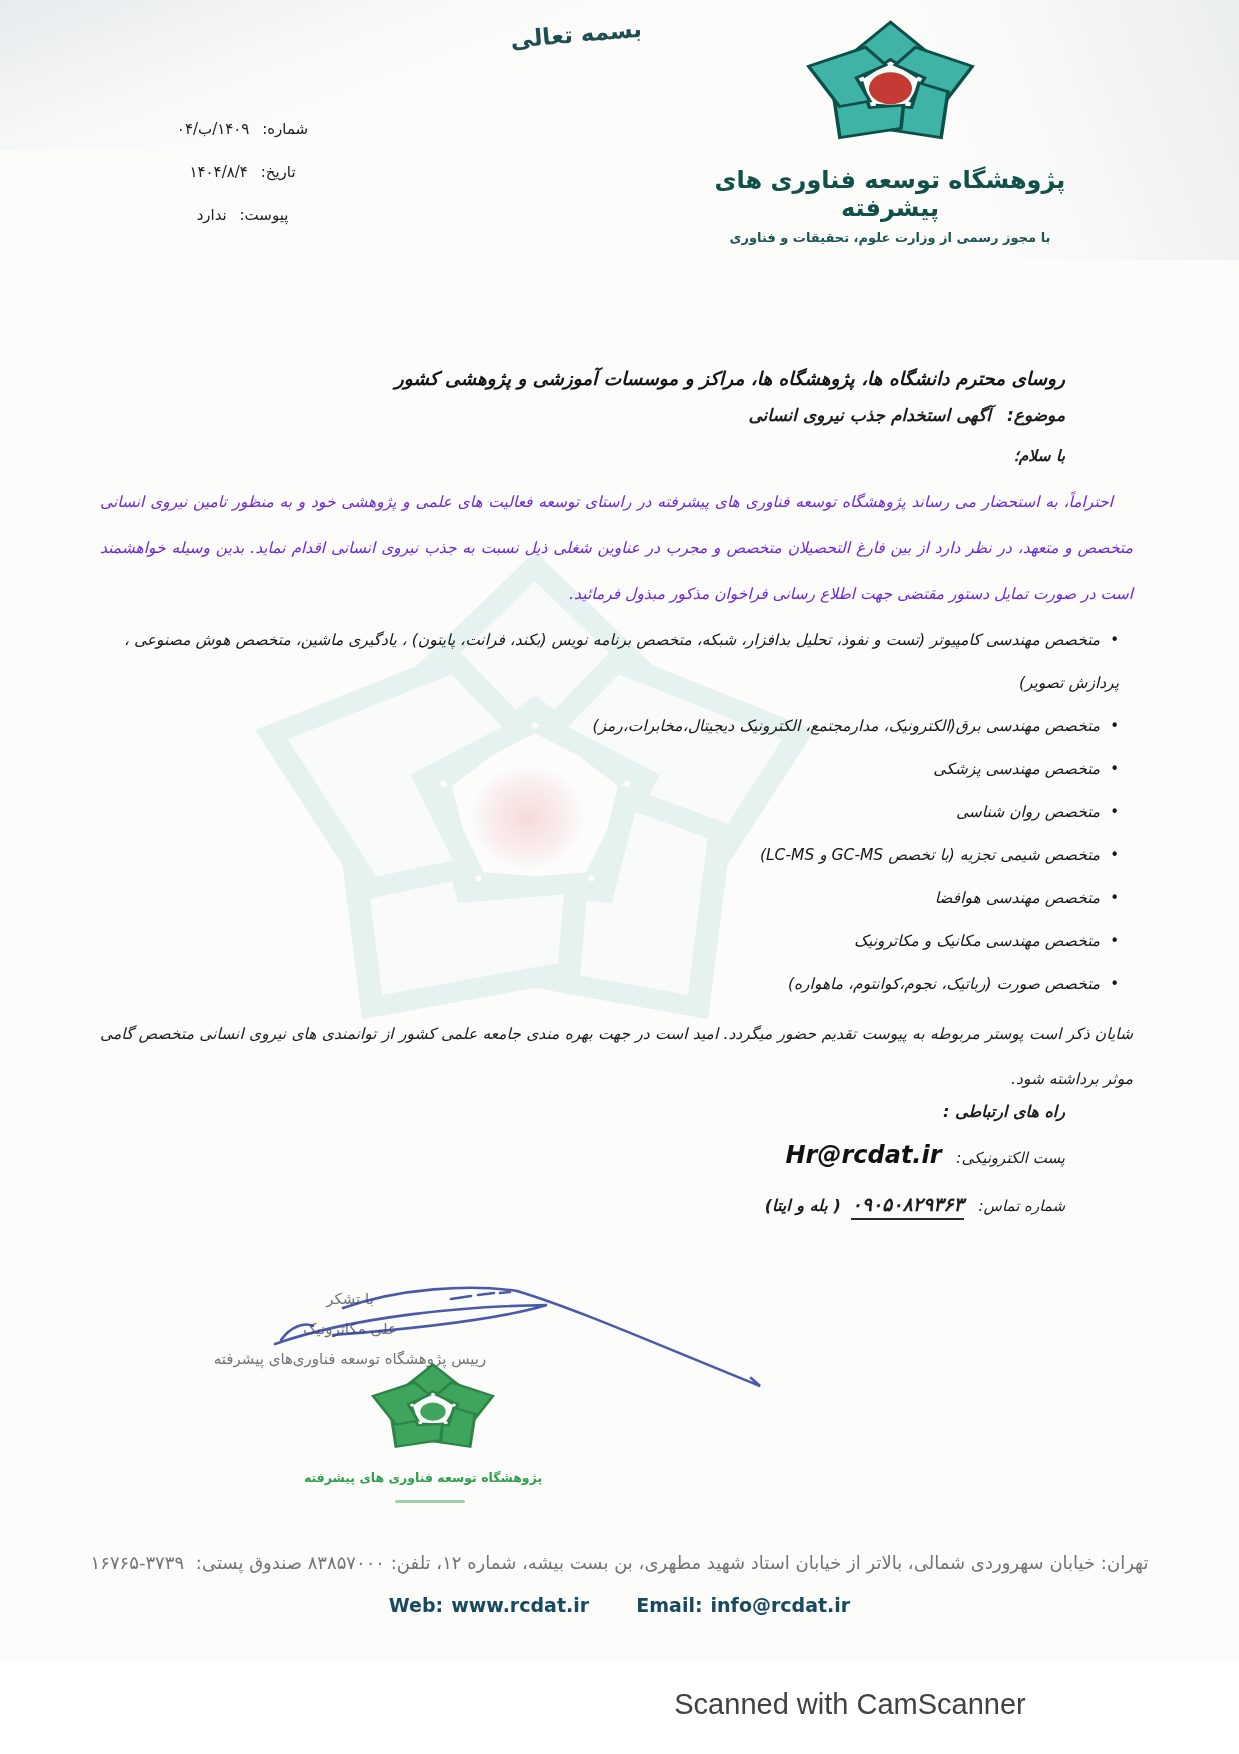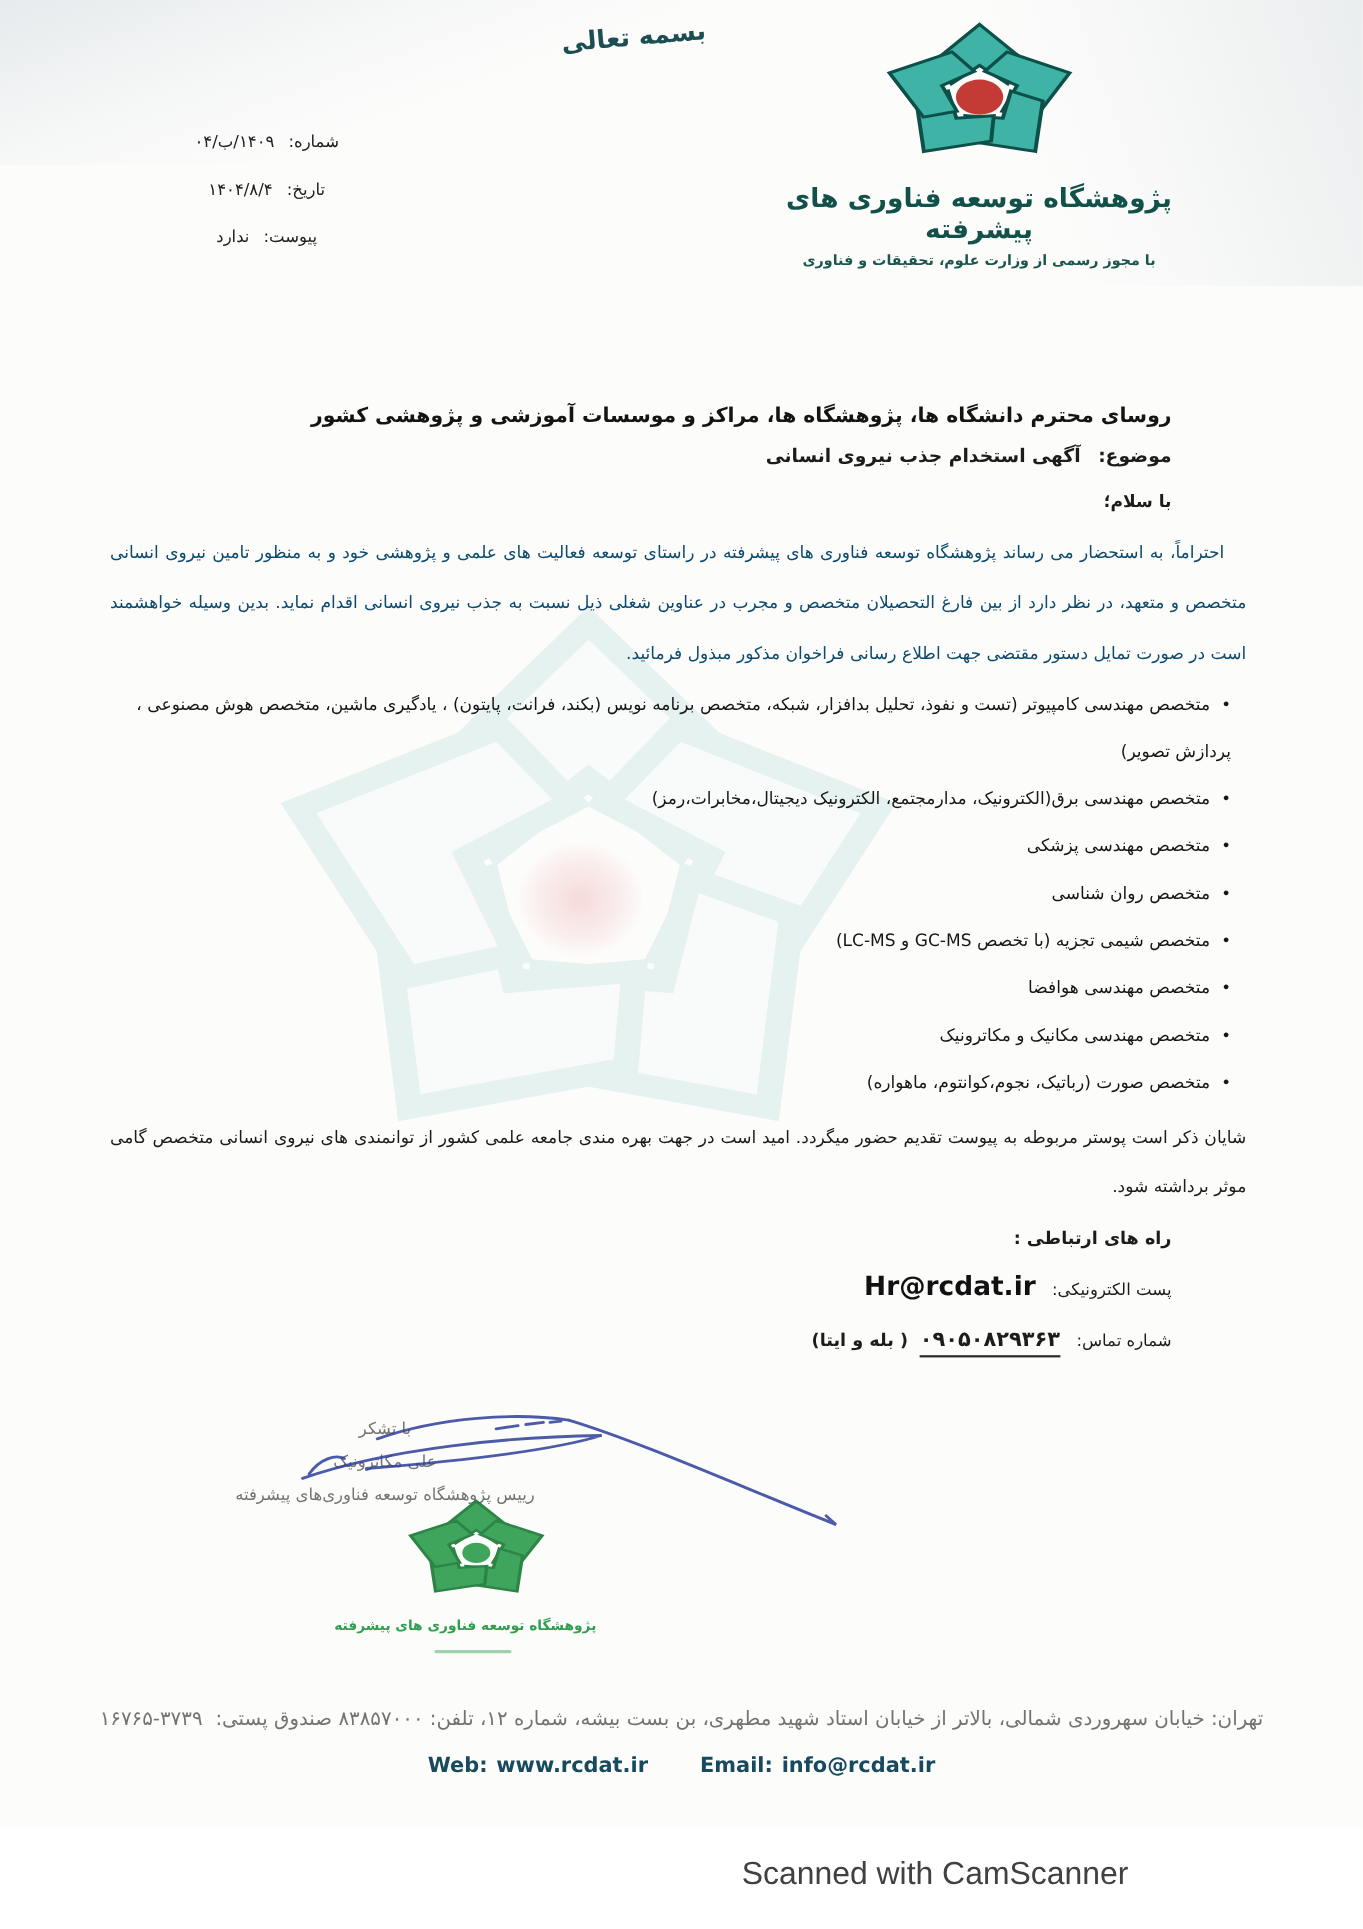--- a/index.html
+++ b/index.html
@@ -27,32 +27,32 @@
   .meta .row { margin-bottom:25px; white-space:nowrap; }
   .meta .lbl { margin-left:8px; }
 
   
   .org { position:absolute; left:690px; top:10px; width:400px; text-align:center; direction:rtl; }
   .org .logo { width:205px; height:152px; }
   .org .name { font-size:24px; font-weight:bold; color:#11514a; margin-top:0px; }
   .org .sub  { font-size:13px; font-weight:bold; color:#1b564f; margin-top:8px; }
 
   
-  .content { position:absolute; top:368px; left:100px; right:106px; direction:rtl; }
+  .content { position:absolute; top:368px; left:100px; right:106px; direction:rtl;font-style:italic; }
   .inset { padding-right:68px; }
   .recipient { font-size:18.5px; font-weight:bold; color:#141414; }
   .subjectline { margin-top:16px; font-size:17px; font-weight:bold; }
   .subjectline .sl { margin-left:10px; }
   .salutation { margin-top:22px; font-size:15.5px; font-weight:bold; }
-  .bodypar { margin-top:14px; font-size:15.5px; line-height:46px; text-align:justify; text-indent:20px; color:#0c4a6e; }
+  .bodypar { margin-top:14px; font-size:15.5px; line-height:46px; text-align:justify; text-indent:20px; color:#6d28d9; }
   ul.positions { margin:2px 14px 0 0; padding:0; list-style:none; }
   ul.positions li { font-size:15.5px; line-height:43px; color:#161616; }
   ul.positions .blt { margin-left:10px; font-size:15px; }
   .closing { margin-top:6px; font-size:15.5px; line-height:45px; text-align:justify; color:#1b1b1b; }
-  .contact-h { margin-top:14px; font-size:16px; font-weight:bold; }
+  .contact-h { margin-top:0; font-size:16px; font-weight:bold; }
   .emailline { margin-top:20px; font-size:15px; }
   .emailline .email { font-size:24px; font-weight:bold; direction:ltr; display:inline-block; margin-right:10px; color:#111; }
   .phoneline { margin-top:24px; font-size:15px; }
   .phoneline .phone { font-size:19px; font-weight:bold; letter-spacing:1px; margin-right:10px;
     border-bottom:2px solid #2a2a2a; padding-bottom:3px; display:inline-block; }
   .phoneline .note { font-size:16px; font-weight:bold; margin-right:6px; }
 
   
   .sig { position:absolute; left:195px; top:1284px; width:310px; text-align:center; direction:rtl;
     font-size:15px; line-height:30px; color:#737373; }

